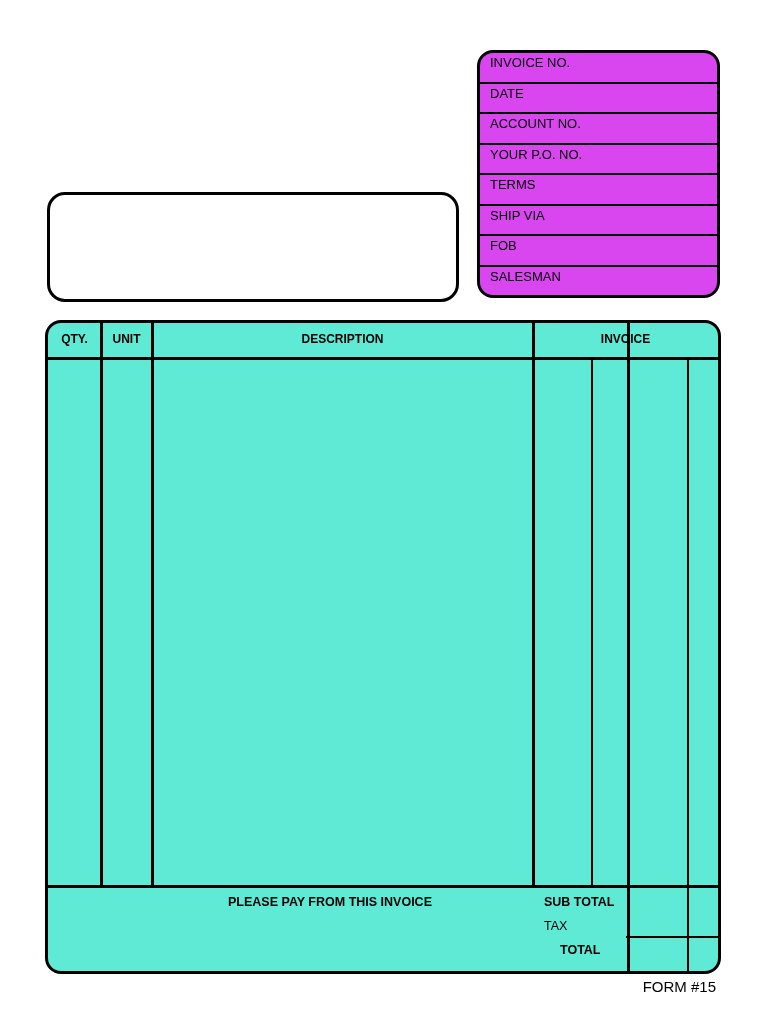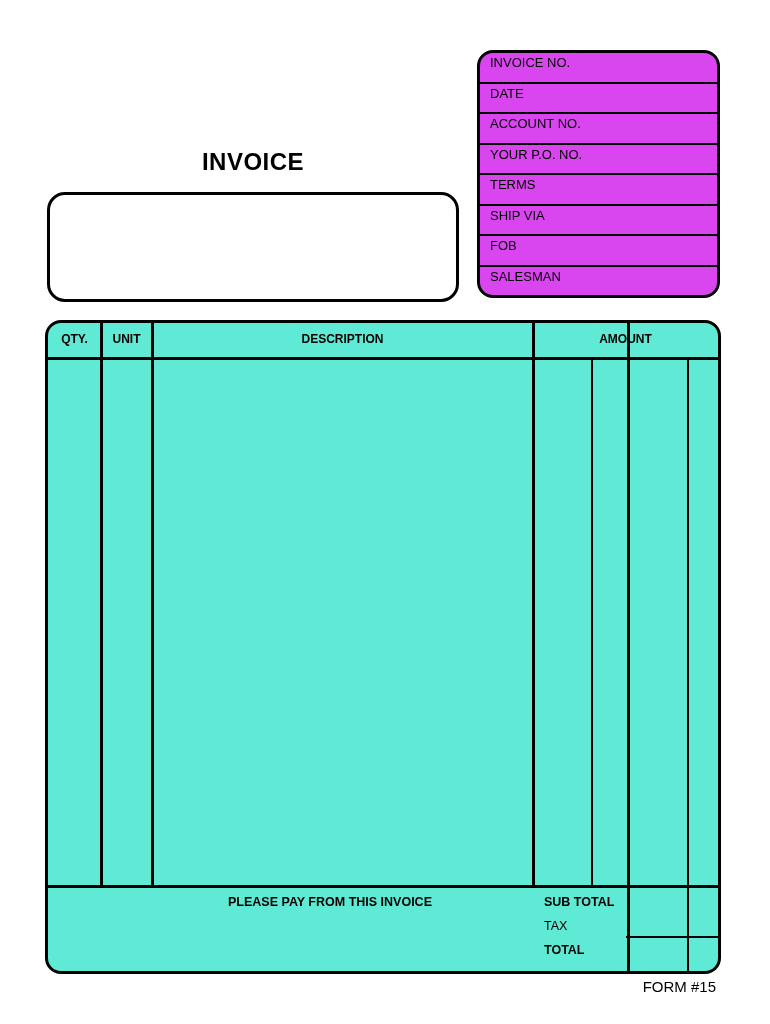--- a/index.html
+++ b/index.html
@@ -94,36 +94,35 @@
     z-index: 3;
     margin-left: 8px;
   }
   .total-label {
     position: absolute;
     left: 496px;
     font-size: 12.5px;
     white-space: nowrap;
     z-index: 3;
   }
-  .total-label.bold { font-weight: bold; }
+  .total-label.bold { font-weight: bold; margin-left: 16px; }
   .amount-cell { position: absolute; left: 580px; width: 90px; z-index: 1; }
   
   .form-number {
     position: absolute;
     left: 621px; top: 978px; width: 95px;
     text-align: right;
     font-size: 15px;
   }
 </style>
 </head>
 <body>
 
 <div class="canvas">
 
-  <div class="title">INVOICE</div>
 
   <div class="info-box">
     <div class="info-row">
       <span class="info-label">INVOICE NO.</span>
     </div>
     <div class="info-row">
       <span class="info-label">DATE</span>
     </div>
     <div class="info-row">
       <span class="info-label">ACCOUNT NO.</span>
@@ -153,21 +152,21 @@
       <div class="th th-qty">
         <span>QTY.</span>
       </div>
       <div class="th th-unit">
         <span>UNIT</span>
       </div>
       <div class="th th-desc">
         <span>DESCRIPTION</span>
       </div>
       <div class="th th-amount">
-        <span>AMOUNT</span>
+        <span>INVOICE</span>
       </div>
     </div>
 
     <div class="tbody"></div>
 
     <div class="vline" style="left:51.5px; top:0; width:3px; height:562px;"></div>
     <div class="vline" style="left:102.5px; top:0; width:3px; height:562px;"></div>
     <div class="vline" style="left:483.5px; top:0; width:3px; height:562px;"></div>
     <div class="vline" style="left:543px; top:37px; width:1.5px; height:525px;"></div>
     <div class="vline" style="left:578.5px; top:0; width:3px; height:648px;"></div>

